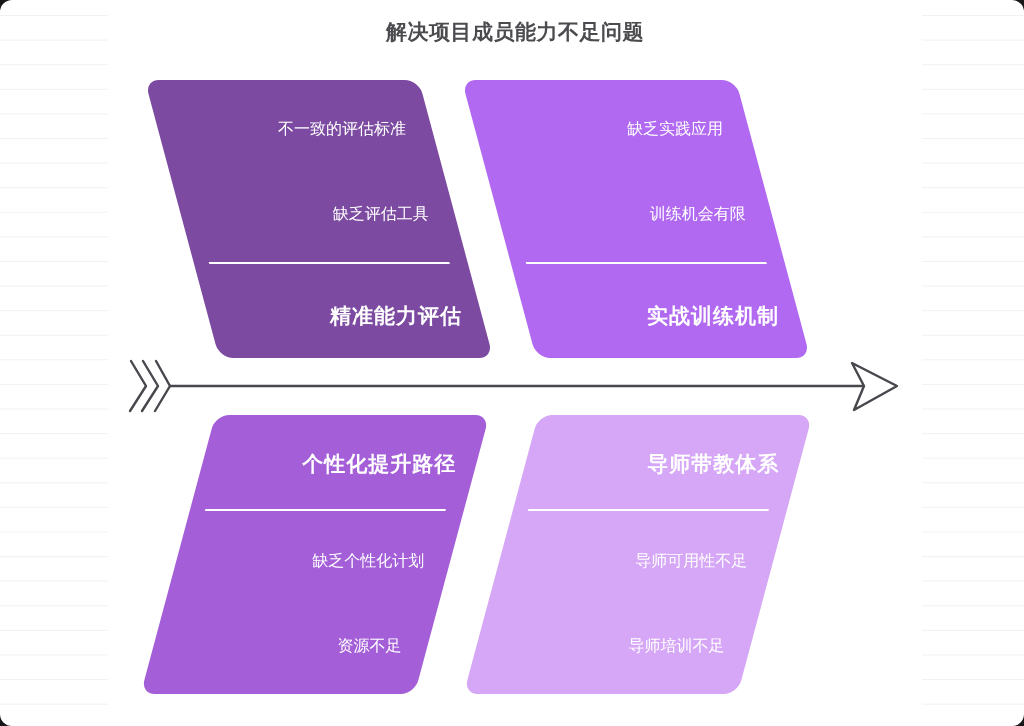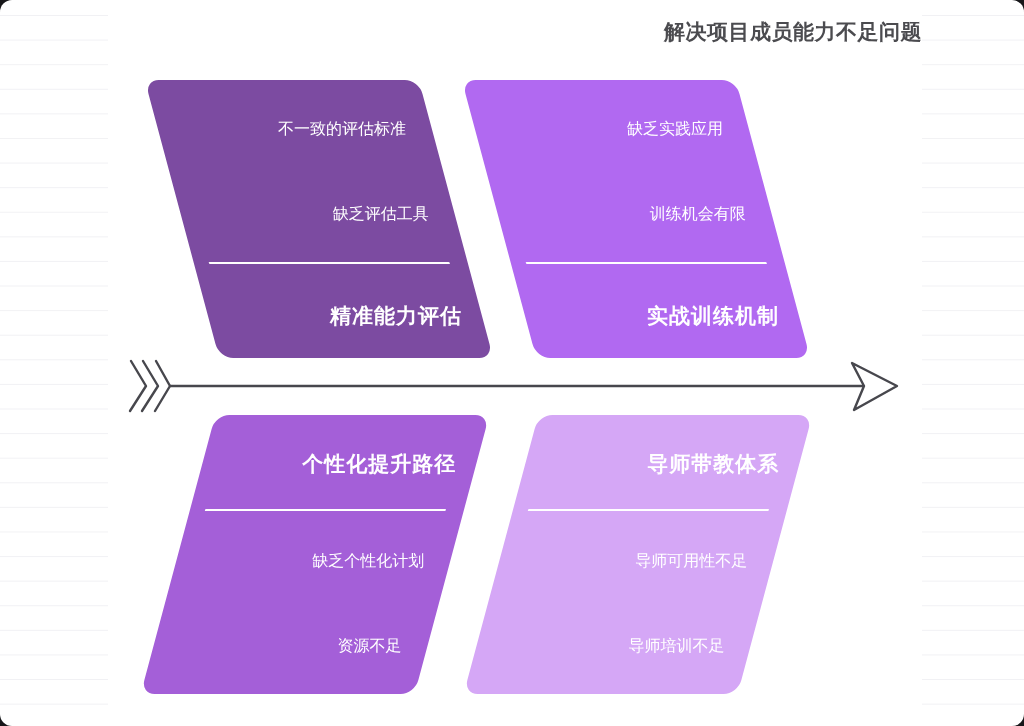--- a/index.html
+++ b/index.html
@@ -20,21 +20,21 @@
     background-repeat:repeat;
     background-position:0 15px;
   }
   
   .canvas{
     position:absolute;left:108px;top:0;width:814px;height:726px;
     background:#ffffff;
   }
   .diagram-title{
     position:absolute;left:108px;top:18px;width:814px;
-    text-align:right;font-size:21px;font-weight:700;
+    text-align:center;font-size:21px;font-weight:700;
     letter-spacing:0.5px;color:#4b4b4f;
   }
   
   .quad{
     position:absolute;width:274px;border-radius:14px;
   }
   .quad-top{height:278px;transform:skewX(15deg);}
   .quad-bottom{height:279px;transform:skewX(-15deg);}
   .q1{left:182px;top:80px;}
   .q2{left:499px;top:80px;}

